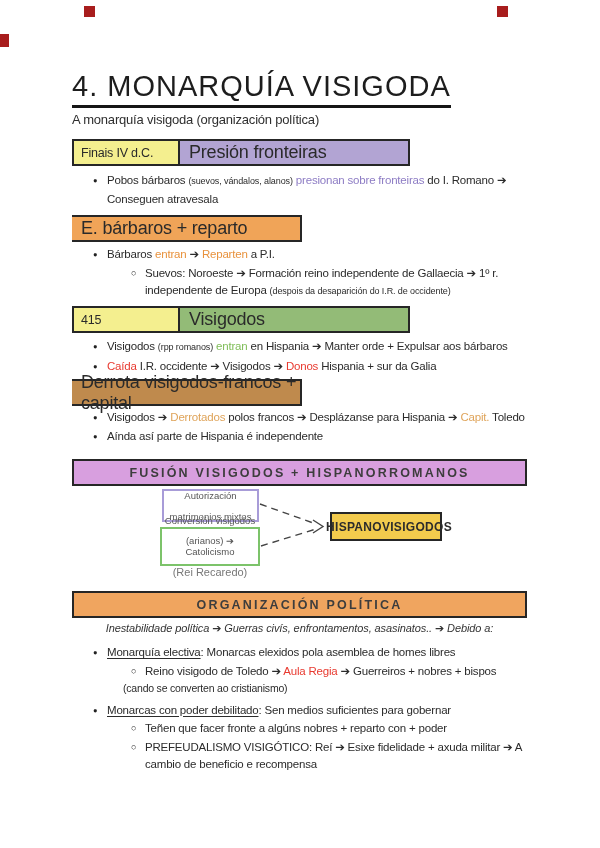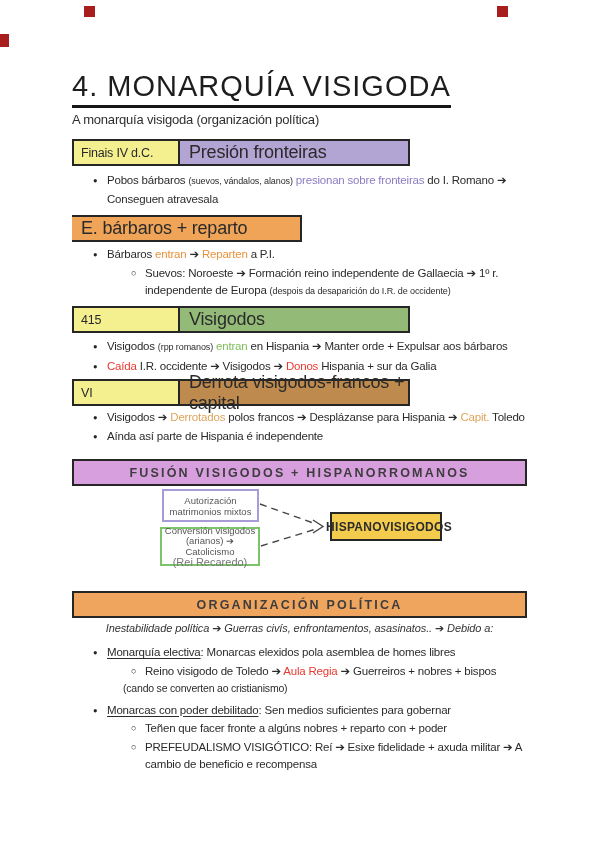--- a/index.html
+++ b/index.html
@@ -60,21 +60,21 @@
 
   
   .banner{
     position:absolute;left:72px;width:455px;height:27px;box-sizing:border-box;
     border:2px solid #262626;display:flex;align-items:center;justify-content:center;
     font-size:12.5px;font-weight:bold;letter-spacing:2.2px;color:#3d3d3d;
   }
 
   
   .diagram{position:absolute;left:0;top:486px;width:600px;height:100px;}
-  .dbox{position:absolute;background:#fff;box-sizing:border-box;text-align:center;color:#555;}
+  .dbox{position:absolute;background:#fff;box-sizing:border-box;text-align:center;color:#555;gap:10px;}
   .dbox-auth{left:162px;top:3px;width:97px;height:33px;border:2px solid #a89cd8;
     display:flex;flex-direction:column;justify-content:center;font-size:9.5px;line-height:11px;}
   .dbox-conv{left:160px;top:41px;width:100px;height:39px;border:2px solid #7cc36a;
     display:flex;flex-direction:column;justify-content:center;font-size:9.5px;line-height:10.5px;}
   .dbox-conv .tiny{font-size:11px;color:#777;}
   .dbox-gold{left:330px;top:26px;width:112px;height:29px;border:2px solid #262626;
     display:flex;align-items:center;justify-content:center;
     font-size:12px;font-weight:bold;letter-spacing:0.3px;color:#2c2c2c;padding-left:6px;}
   .dsvg{position:absolute;left:0;top:0;width:600px;height:100px;}
 
@@ -154,23 +154,20 @@
       </div>
       <div class="bullet">
         <span class="marker m-disc">●</span>
         <div class="bullet-text">
           <div class="line"><span class="seg s-red">Caída</span><span class="seg s-n"> I.R. occidente ➔ Visigodos ➔ </span><span class="seg s-red">Donos</span><span class="seg s-n"> Hispania + sur da Galia</span></div>
         </div>
       </div>
     </div>
 
   <div class="trow" style="top:379px;">
-    <div class="tlabel">
-        <span>VI</span>
-      </div>
     <div class="tdesc" style="background: rgb(191, 138, 77);">
         <span>Derrota visigodos-francos + capital</span>
       </div>
   </div>
   <div class="bullets" style="top:409px;">
       <div class="bullet">
         <span class="marker m-disc">●</span>
         <div class="bullet-text">
           <div class="line"><span class="seg s-n">Visigodos ➔ </span><span class="seg s-tan">Derrotados</span><span class="seg s-n"> polos francos ➔ Desplázanse para Hispania ➔ </span><span class="seg s-tan">Capit.</span><span class="seg s-n"> Toledo</span></div>
         </div>

